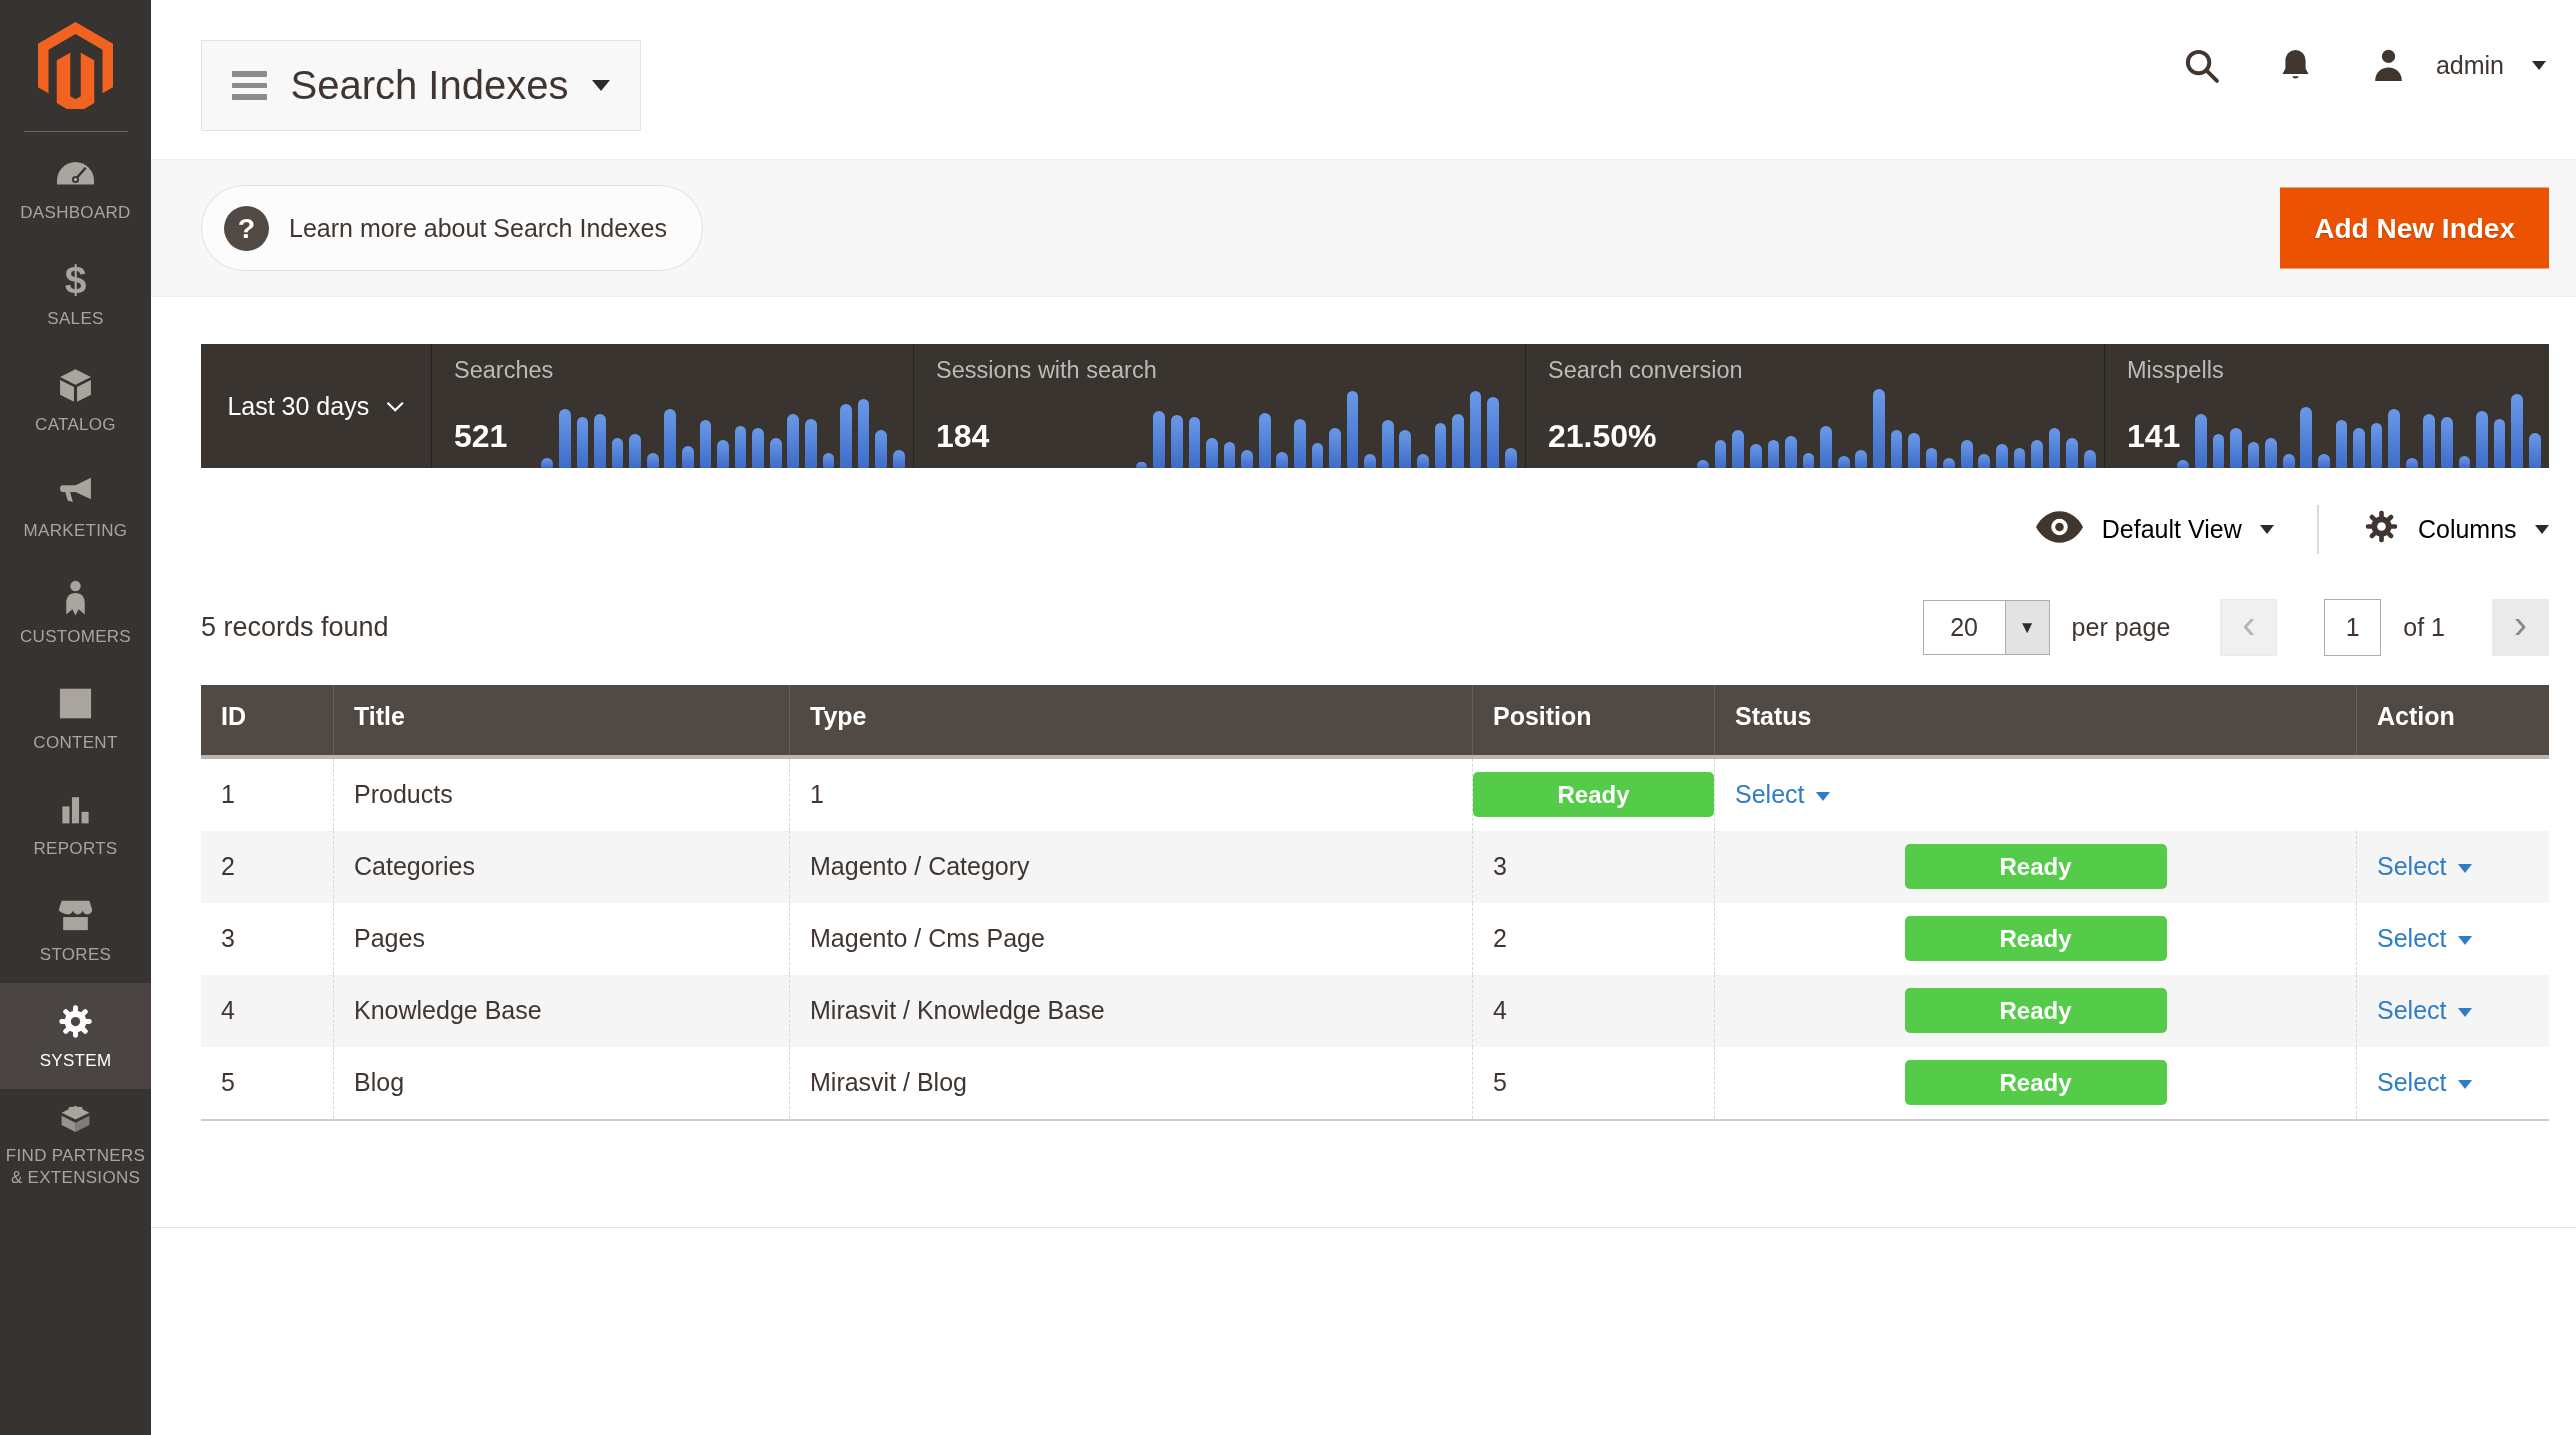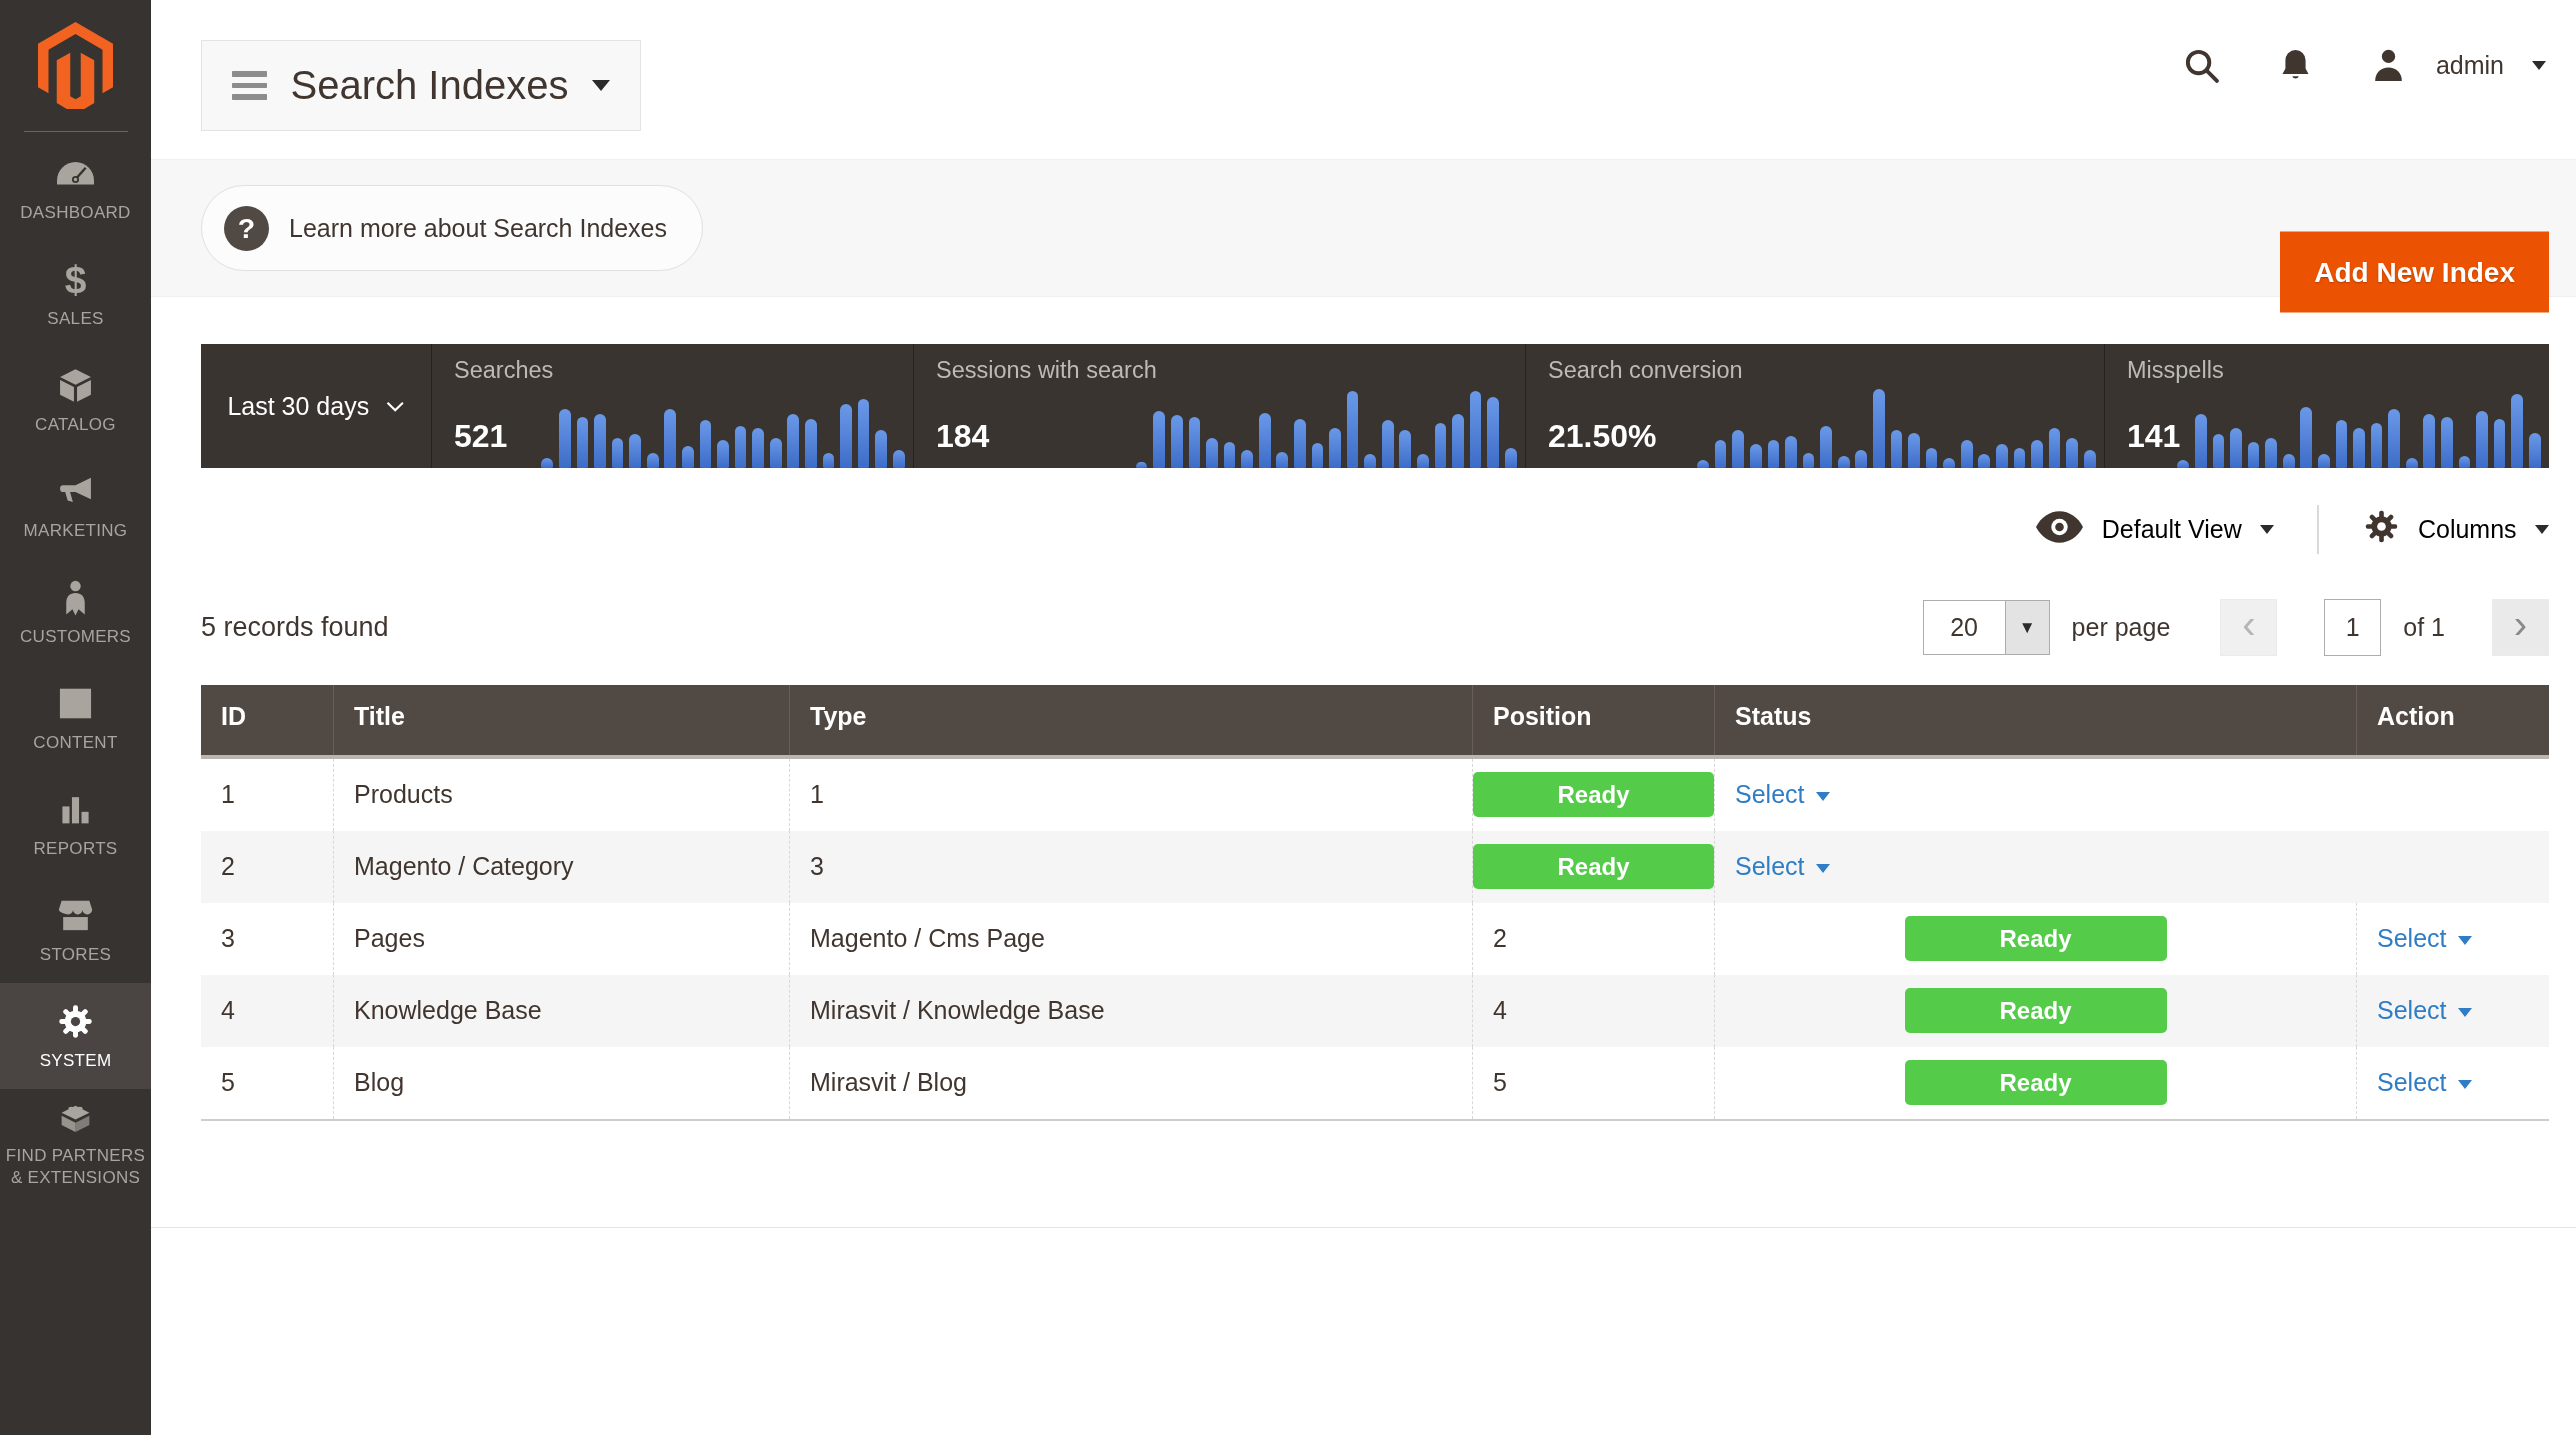--- a/index.html
+++ b/index.html
@@ -38,21 +38,21 @@
     border-top:9.2px solid #2b2b2b;}
   
   .info-strip{height:138px;background:#f7f7f7;border-top:1.7px solid #efefef;border-bottom:1.7px solid #efefef;position:relative;}
   .learn-pill{position:absolute;left:50px;top:50%;transform:translateY(-50%);display:flex;align-items:center;
     gap:20px;padding:0 35px 0 22px;height:86px;background:#fcfcfc;border:1.7px solid #e0e0e0;border-radius:45px;
     font-size:25px;color:#41362f;cursor:pointer;}
   .q-icon{width:45px;height:45px;border-radius:50%;background:#514943;color:#fff;font-size:28.5px;
     font-weight:bold;display:flex;align-items:center;justify-content:center;}
   .add-btn{position:absolute;right:27px;top:50%;transform:translateY(-50%);background:#eb5202;color:#fff;
     font-size:28px;font-weight:bold;padding:0 34px;height:81px;display:flex;align-items:center;border:0;
-    cursor:pointer;text-shadow:0 1.7px 1.7px rgba(0,0,0,.25);font-family:"Liberation Sans",sans-serif;margin-top:44px;}
+    cursor:pointer;text-shadow:0 1.7px 1.7px rgba(0,0,0,.25);font-family:"Liberation Sans",sans-serif;}
   
   .stats{margin:47px 27px 0 50px;height:124px;background:#393430;display:flex;color:#fff;}
   .stat-range{width:231px;display:flex;align-items:center;justify-content:center;gap:17px;font-size:25px;
     border-right:1.7px solid #26221f;cursor:pointer;flex:none;}
   .stat-cell{position:relative;border-right:1.7px solid #26221f;padding:13.4px 0 0 22px;flex:none;}
   .stat-cell:last-child{border-right:0;}
   .w1{width:482px;} .w2{width:612px;} .w3{width:579px;} .w4{width:444px;}
   .stat-label{font-size:23.5px;color:#bdb9b5;}
   .stat-value{position:absolute;left:22px;bottom:13.4px;font-size:32px;font-weight:bold;}
   .bars{position:absolute;right:8.4px;bottom:0;height:99px;display:flex;align-items:flex-end;gap:5.9px;}
@@ -447,20 +447,21 @@
         <div>
             <span class="select-link">
               <span>Select</span>
               <span class="caret-blue"></span>
             </span>
           </div>
       </div>
 
       <div class="t-row">
         <div>2</div>
+        <div>Categories</div>
         <div>Magento / Category</div>
         <div>3</div>
         <div class="cell-status">
             <span class="badge">Ready</span>
           </div>
         <div>
             <span class="select-link">
               <span>Select</span>
               <span class="caret-blue"></span>
             </span>

